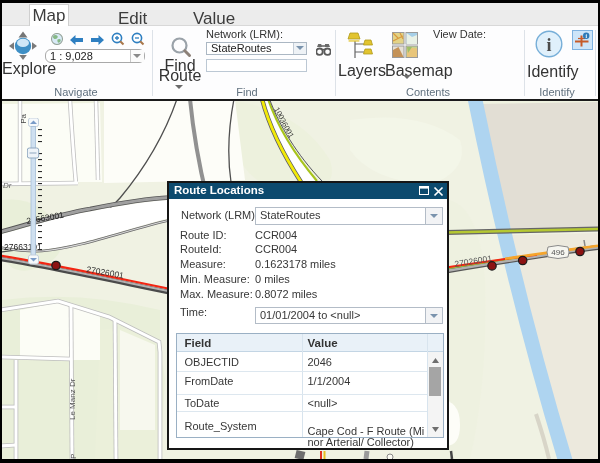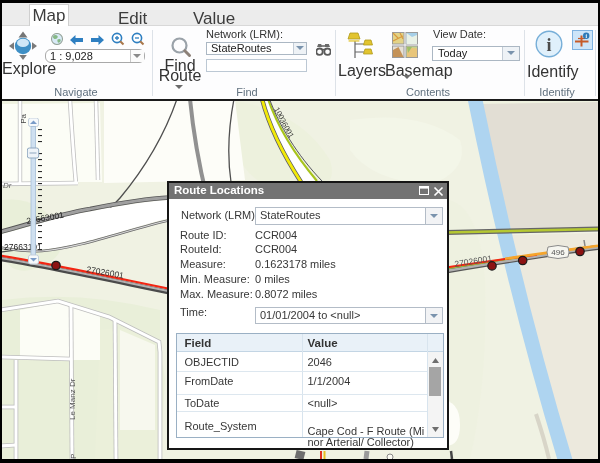--- a/index.html
+++ b/index.html
@@ -11,21 +11,21 @@
   #ribbon{left:2px;top:26px;width:596px;height:73px;background:#fdfdfe;}
   .sep{position:absolute;top:4px;width:1px;height:66px;background:#dde2e8;}
   .gl{position:absolute;top:60px;font-size:11px;color:#60707e;text-align:center;}
   .btxt{position:absolute;font-size:16px;color:#333;text-align:center;}
   .lbl{position:absolute;font-size:11px;color:#333;}
   .combo{position:absolute;background:#fff;border:1px solid #abb7c3;}
   .combo .cb{position:absolute;right:0;top:0;bottom:0;border-left:1px solid #c3ccd6;background:#eef2f6;}
   .carr{position:absolute;width:0;height:0;border-left:4px solid transparent;border-right:4px solid transparent;border-top:4px solid #7a93ad;}
   #map{left:2px;top:99px;width:596px;height:360px;background:#f0f2e3;overflow:hidden;}
   #panel{left:167px;top:181px;width:278px;height:265px;background:#fff;border:2px solid #161616;}
-  #ptitle{left:0;top:0;width:100%;height:15.5px;background:#737373;color:#fff;font-size:11.5px;font-weight:bold;line-height:15px;padding-left:5px;box-sizing:border-box;}
+  #ptitle{left:0;top:0;width:100%;height:15.5px;background:#0c4a6e;color:#fff;font-size:11.5px;font-weight:bold;line-height:15px;padding-left:5px;box-sizing:border-box;}
   .prow{position:absolute;font-size:11px;color:#373737;line-height:13px;}
   .pcombo{position:absolute;left:86px;width:182px;height:15.5px;background:#fff;border:1px solid #b3bcc7;font-size:11px;color:#373737;line-height:15.5px;padding-left:4px;box-sizing:content-box;}
   .pcb{position:absolute;right:0;top:0;bottom:0;width:16px;border-left:1px solid #b3bcc7;background:#f2f3f5;}
 </style>
 </head>
 <body>
 
 <div id="tabbar" class="abs">
   <div class="tab" id="tabMap">Map</div>
   <div class="tab" style="left:116px;">Edit</div>
@@ -124,26 +124,20 @@
     <path d="M14.5,1 L20,5 L25,3 L25,12 L14.5,12 z" fill="#e9f1e6"></path>
     <path d="M1,25 L1,18 L6.5,15 L11.5,25 z" fill="#c49258"></path>
     <path d="M15,15 L25,16.5 L25,25 L15,25 z" fill="#e8c57a"></path>
       <path d="M15,15 L20,15 L16,21 z" fill="#9cbf6a"></path>
   </svg>
   <div class="btxt" style="left:383px;top:36px;width:44px;">Basemap</div>
   <svg class="abs" style="left:401px;top:49px;" width="8" height="4" viewBox="0 0 8 4">
       <polygon points="0,0 8,0 4,4" fill="#6b6b6b"></polygon>
     </svg>
   <div class="lbl" style="left:431px;top:2px;">View Date:</div>
-  <div class="combo" style="left:430px;top:20px;width:86px;height:13px;">
-    <div style="font-size:11px;color:#222;line-height:13px;padding-left:5px;">Today</div>
-    <div class="cb" style="width:16px;">
-        <div class="carr" style="left:4px;top:4px;"></div>
-      </div>
-  </div>
 
   <svg class="abs" style="left:533px;top:4px;" width="28" height="28" viewBox="0 0 28 28">
     <circle cx="14" cy="14" r="12.8" fill="#e0f0fb" stroke="#76aed8" stroke-width="1.4"></circle>
     <text x="14" y="21" text-anchor="middle" font-family="Liberation Serif,serif" font-size="18" font-weight="bold" fill="#4c4c4c">i</text>
   </svg>
   <div class="btxt" style="left:525px;top:37px;width:44px;">Identify</div>
   <div class="abs" style="left:570px;top:4px;width:19px;height:18px;background:#cde5f9;border:1px solid #7fb2e0;">
     <svg width="19" height="18" viewBox="0 0 19 18">
       <path d="M8.5,4.5 L8.5,15.5" stroke="#c65a28" stroke-width="2"></path>
       <path d="M2,10.5 L15.5,10.5" stroke="#c65a28" stroke-width="2"></path>

